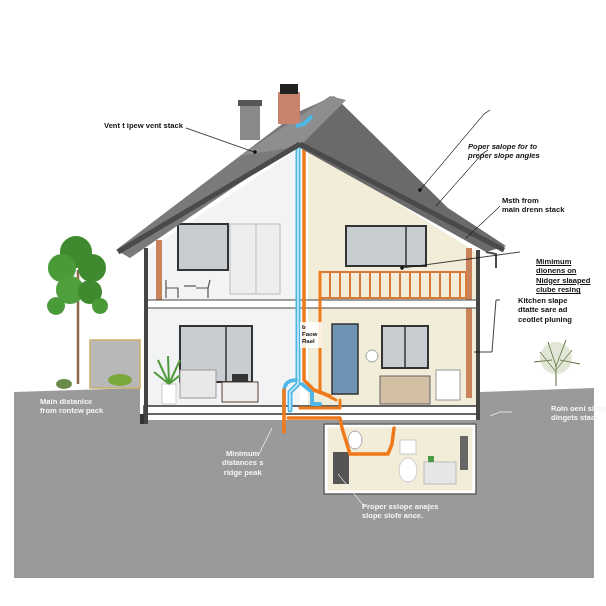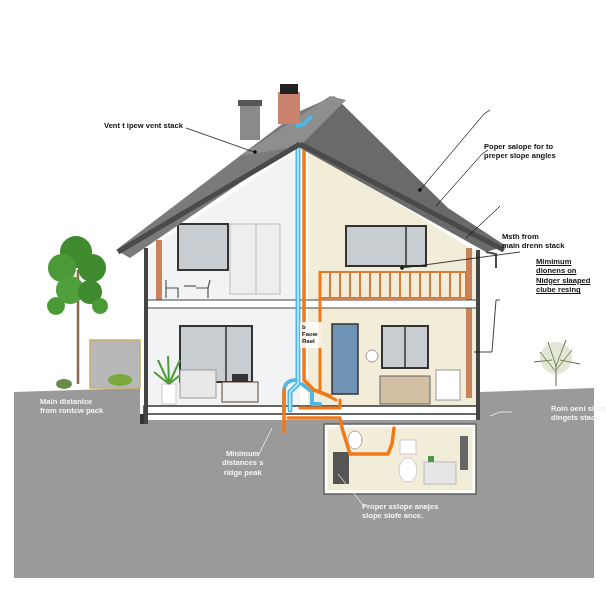--- a/index.html
+++ b/index.html
@@ -151,28 +151,31 @@
     <path d="M500,300 L496,300 L492,352 L474,352"></path>
   </g>
   <g stroke="#f4f4f4" stroke-width="0.8" fill="none">
     <path d="M258,456 L272,428"></path>
     <path d="M364,506 L338,474"></path>
     <path d="M512,412 L500,412 L490,416"></path>
   </g>
 </svg>
 
 <div class="lbl" style="left:104px;top:121px;">Vent t ipew vent stack</div>
-<div class="lbl" style="left:484px;top:142px;">Poper salope for to
+<div class="lbl" style="left:468px;top:142px;font-style:italic;">Poper salope for to
 preper slope angles</div>
-<div class="lbl" style="left:502px;top:196px;margin-top:36px;">Msth from
+<div class="lbl" style="left:502px;top:196px;">Msth from
 main drenn stack</div>
 <div class="lbl" style="left:536px;top:257px;text-decoration:underline;">Mimimum
 dionens on
 Nidger slaaped
 clube resing</div>
+<div class="lbl" style="left:518px;top:296px;">Kitchen slape
+dtatte sare ad
+ceotlet pluning</div>
 <div class="lbl light" style="left:40px;top:397px;">Main distanice
 from rontcw pack</div>
 <div class="lbl light" style="left:222px;top:449px;text-align:center;">Minimum
 distances s
 ridge peak</div>
 <div class="lbl light" style="left:362px;top:502px;">Proper sslope anajes
 slope slofe ance.</div>
 <div class="lbl light" style="left:515px;top:404px;margin-left:36px;">Roin oeni slope
 dingets stack</div>
 <div class="lbl" style="left:302px;top:324px;font-size:6px;line-height:7px;">b

